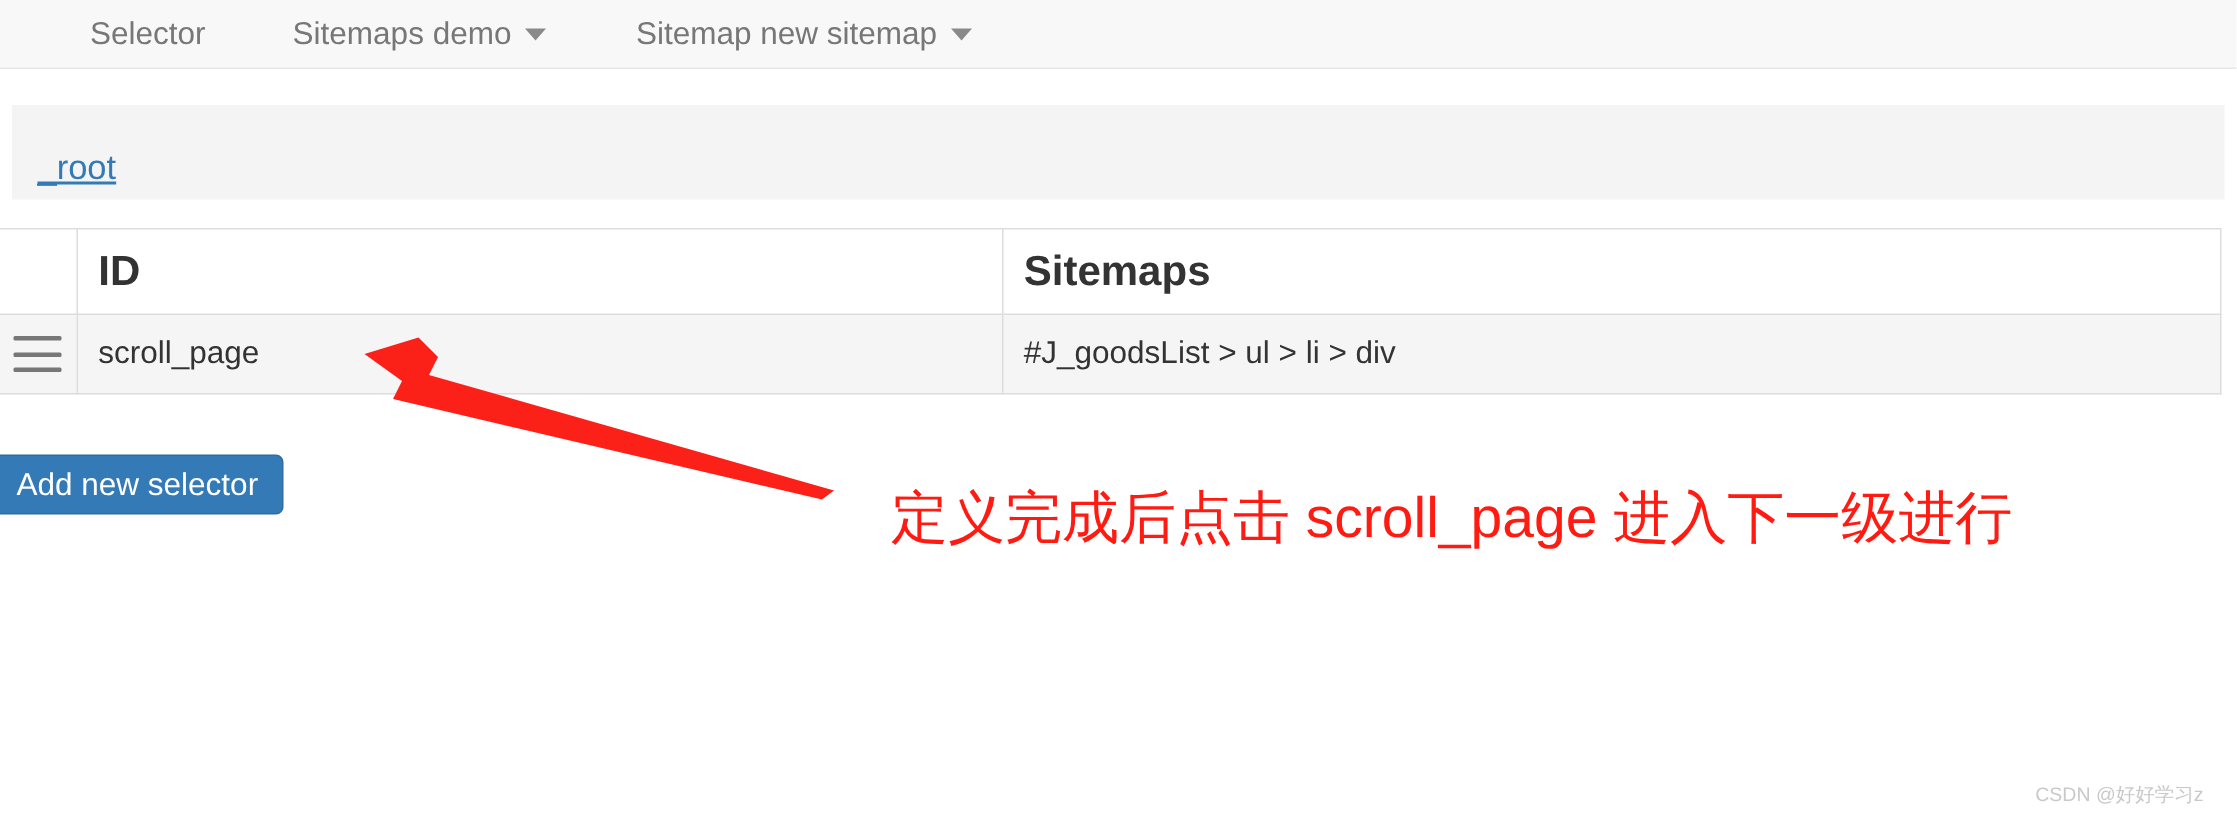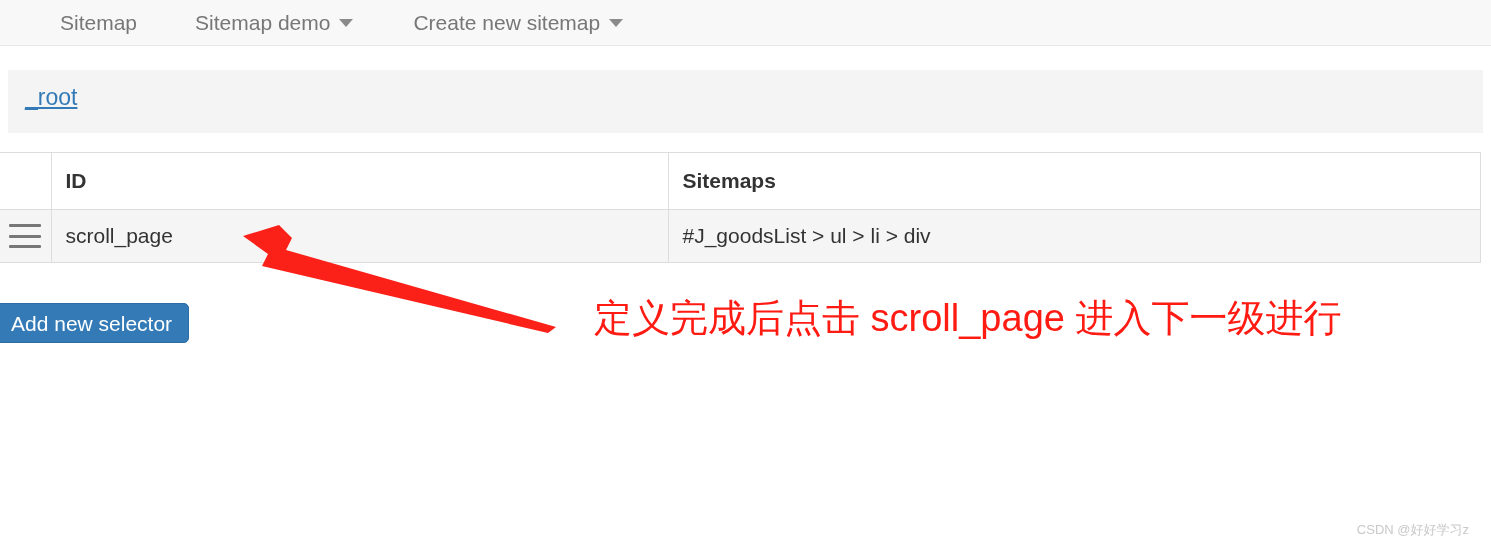--- a/index.html
+++ b/index.html
@@ -65,21 +65,21 @@
     left: 8px;
     top: 70px;
     width: 1475px;
     height: 63px;
     background: #f4f4f4;
     box-sizing: border-box;
   }
   .breadcrumb-link {
     position: absolute;
     left: 17px;
-    top: 14px;
+    top: 28px;
     color: #337ab7;
     font-size: 23px;
     text-decoration: underline;
     cursor: pointer;
     white-space: nowrap;
   }
 
   
   .table-wrap {
     position: absolute;
@@ -102,21 +102,21 @@
     padding: 0;
     box-sizing: border-box;
   }
   .col-handle { width: 51px; }
   .col-id     { width: 617px; }
   .col-sel    { width: 812px; }
 
   .sel-table thead th {
     background: #ffffff;
     height: 57px;
-    font-size: 21px;
+    font-size: 28px;
     font-weight: bold;
     color: #333333;
     padding-left: 14px;
   }
   .sel-table thead th.col-handle { padding-left: 0; }
   .sel-table tbody td {
     background: #f5f5f5;
     height: 53px;
     font-size: 21px;
     color: #333333;
@@ -166,21 +166,21 @@
     position: absolute;
     left: 0;
     top: 0;
     width: 1491px;
     height: 547px;
     pointer-events: none;
   }
   .annot-text {
     position: absolute;
     left: 594px;
-    top: 292px;
+    top: 320px;
     width: 860px;
     color: #ff1a12;
     font-size: 38px;
     line-height: 52px;
     white-space: nowrap;
   }
 
   
   .watermark {
     position: absolute;
@@ -190,28 +190,28 @@
     font-size: 13px;
     white-space: nowrap;
   }
 </style>
 </head>
 <body>
 
 <div class="navbar">
   <div class="nav-items">
     <div class="nav-item">
-      <span>Sitemap</span>
+      <span>Selector</span>
     </div>
     <div class="nav-item nav-gap-a">
-      <span>Sitemap demo</span>
+      <span>Sitemaps demo</span>
       <span class="caret"></span>
     </div>
     <div class="nav-item nav-gap-b">
-      <span>Create new sitemap</span>
+      <span>Sitemap new sitemap</span>
       <span class="caret"></span>
     </div>
   </div>
 </div>
 
 <div class="breadcrumb-panel">
   <a class="breadcrumb-link" href="#">_root</a>
 </div>
 
 <div class="table-wrap">

